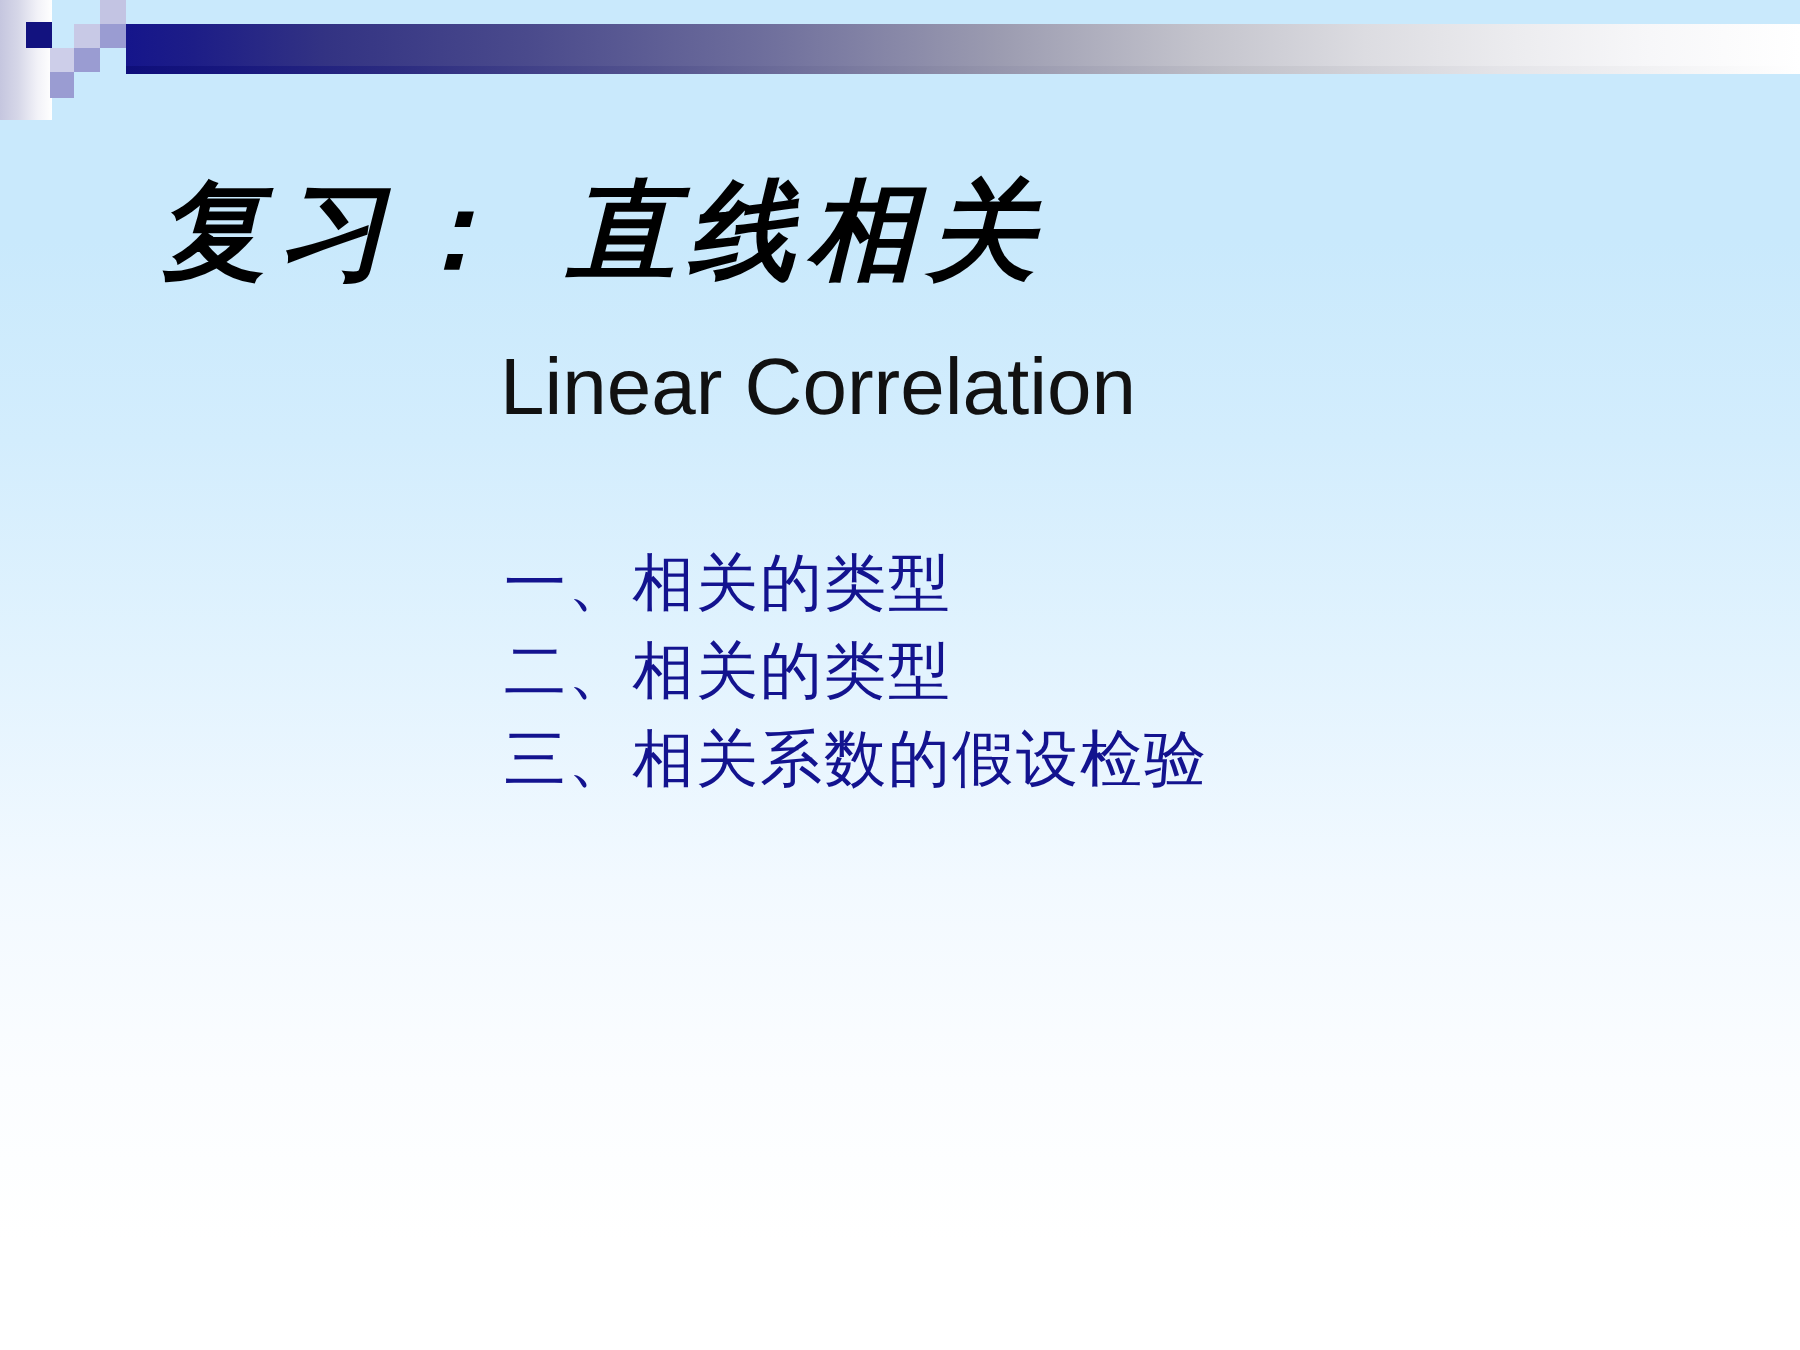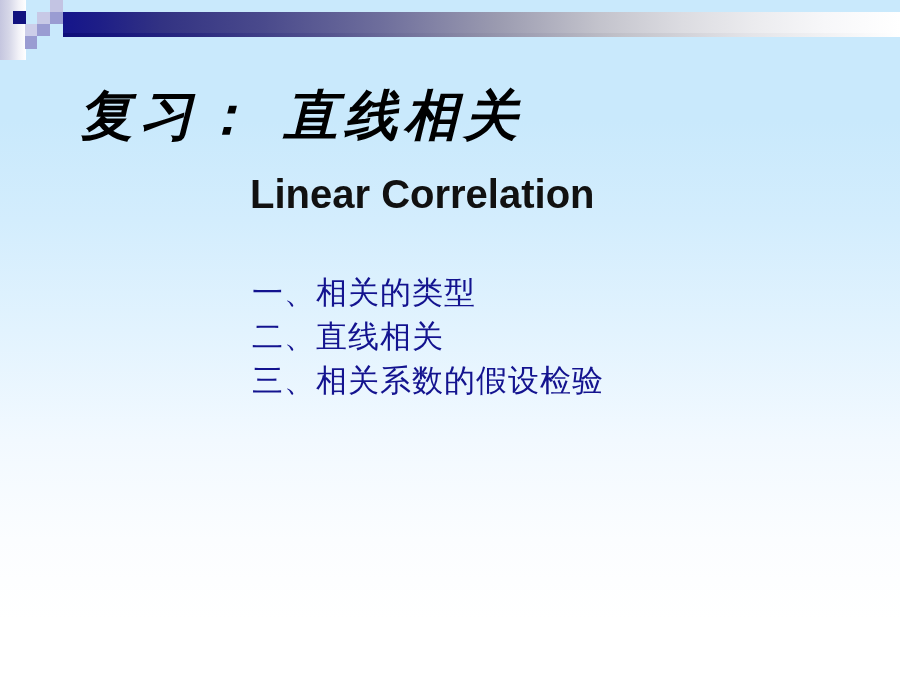--- a/index.html
+++ b/index.html
@@ -113,21 +113,21 @@
     white-space: nowrap;
     line-height: 1.15;
     margin-left: 23px;
   }
   .title-en {
     position: absolute;
     left: 250px;
     top: 172px;
     font-family: "Liberation Sans", sans-serif;
     font-size: 40px;
-    font-weight: bold;
+    font-weight: normal;
     color: #111111;
     white-space: nowrap;
     line-height: 1.1;
   }
 
   .agenda {
     position: absolute;
     left: 252px;
     top: 270px;
     width: 600px;
@@ -158,17 +158,17 @@
     <div class="deco-bar"></div>
     <div class="deco-bar-shade"></div>
   </div>
 
   <div class="title-cn">复习： 直线相关</div>
 
   <div class="title-en">Linear Correlation</div>
 
   <div class="agenda">
     <div class="agenda-item">一、相关的类型</div>
-    <div class="agenda-item">二、直线相关</div>
+    <div class="agenda-item">二、相关的类型</div>
     <div class="agenda-item">三、相关系数的假设检验</div>
   </div>
 
 </div>
 
 </body></html>

